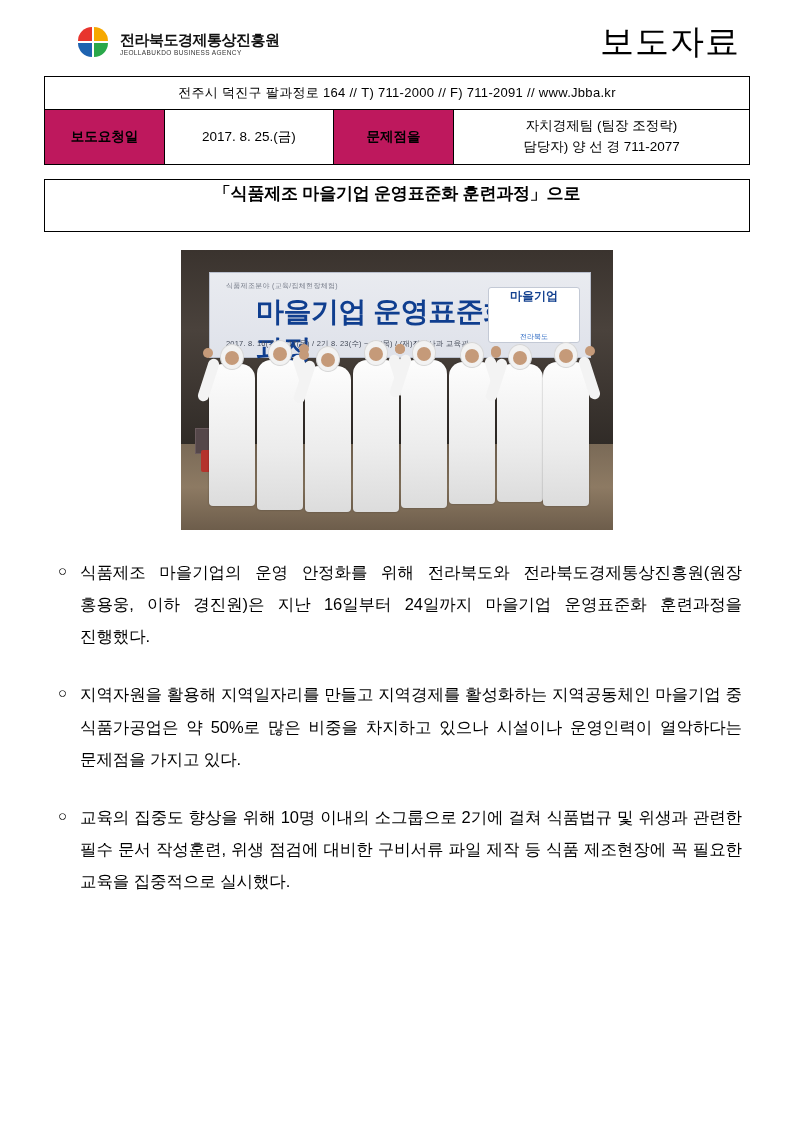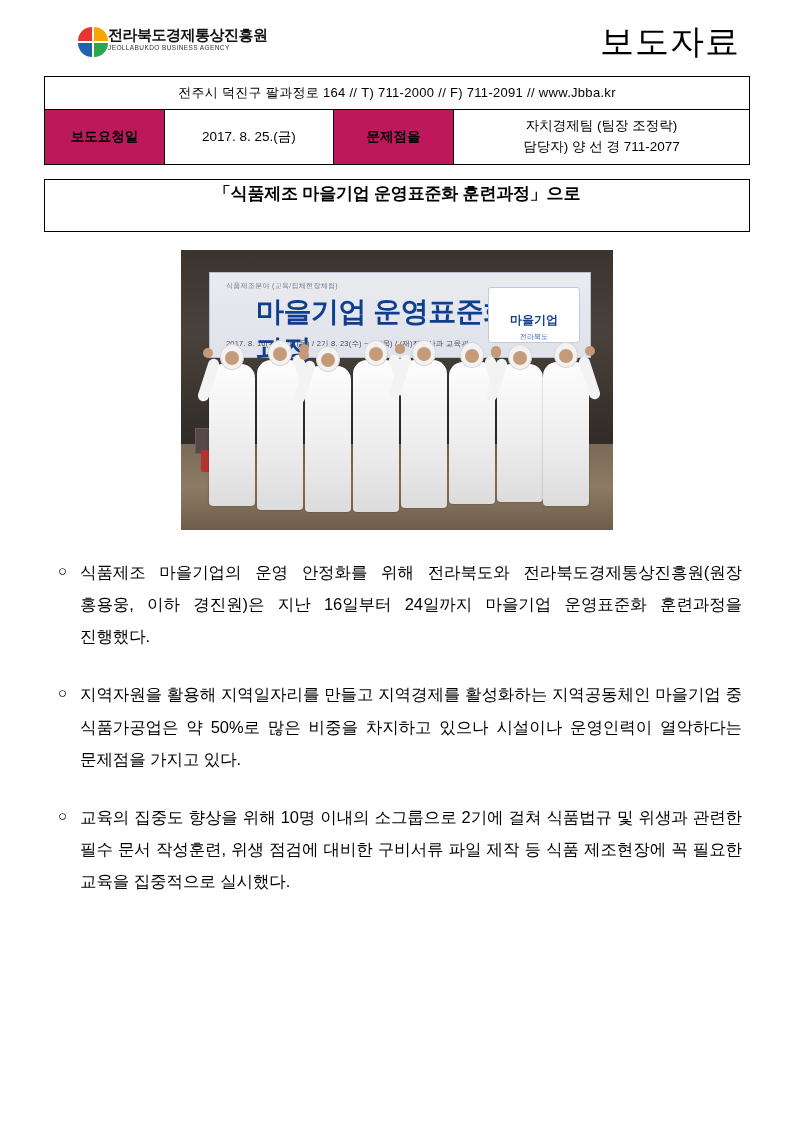--- a/index.html
+++ b/index.html
@@ -23,22 +23,22 @@
   
   .header {
     display: flex;
     align-items: center;
     justify-content: space-between;
     height: 56px;
     padding: 0 4px;
   }
   .logo-block {
     display: flex;
-    align-items: flex-start;
-    gap: 0;
+    align-items: flex-end;
+    gap: 12px;
     margin-left: 30px;
   }
   .logo-mark {
     width: 30px;
     height: 30px;
     position: relative;
     flex: 0 0 auto;
   }
   .logo-mark .q {
     position: absolute;
@@ -153,21 +153,21 @@
     font-size: 28px; font-weight: bold; color: #0f3e8f; letter-spacing: -0.5px; margin-left: 32px;
   }
   .ph-banner .bn-sub {
     position: absolute; left: 16px; bottom: 8px;
     font-size: 7.5px; color: #444b59; letter-spacing: 0.2px;
   }
   .ph-banner .bn-logo {
     position: absolute; right: 10px; top: 14px;
     width: 92px; height: 56px; background: #ffffff;
     border: 1px solid #c3c9d5; border-radius: 3px;
-    display: flex; flex-direction: column; align-items: center; justify-content: flex-end;
+    display: flex; flex-direction: column; align-items: center; justify-content: space-between;
   }
   .ph-banner .bn-logo .bl1 { font-size: 12px; font-weight: bold; color: #12408f; }
   .ph-banner .bn-logo .bl2 { font-size: 7px; color: #2f6bc4; margin-top: 3px; }
   .ph-people {
     position: absolute; left: 0; right: 0; bottom: 18px; height: 190px;
   }
   .person {
     position: absolute;
     bottom: 0;
     width: 46px;

